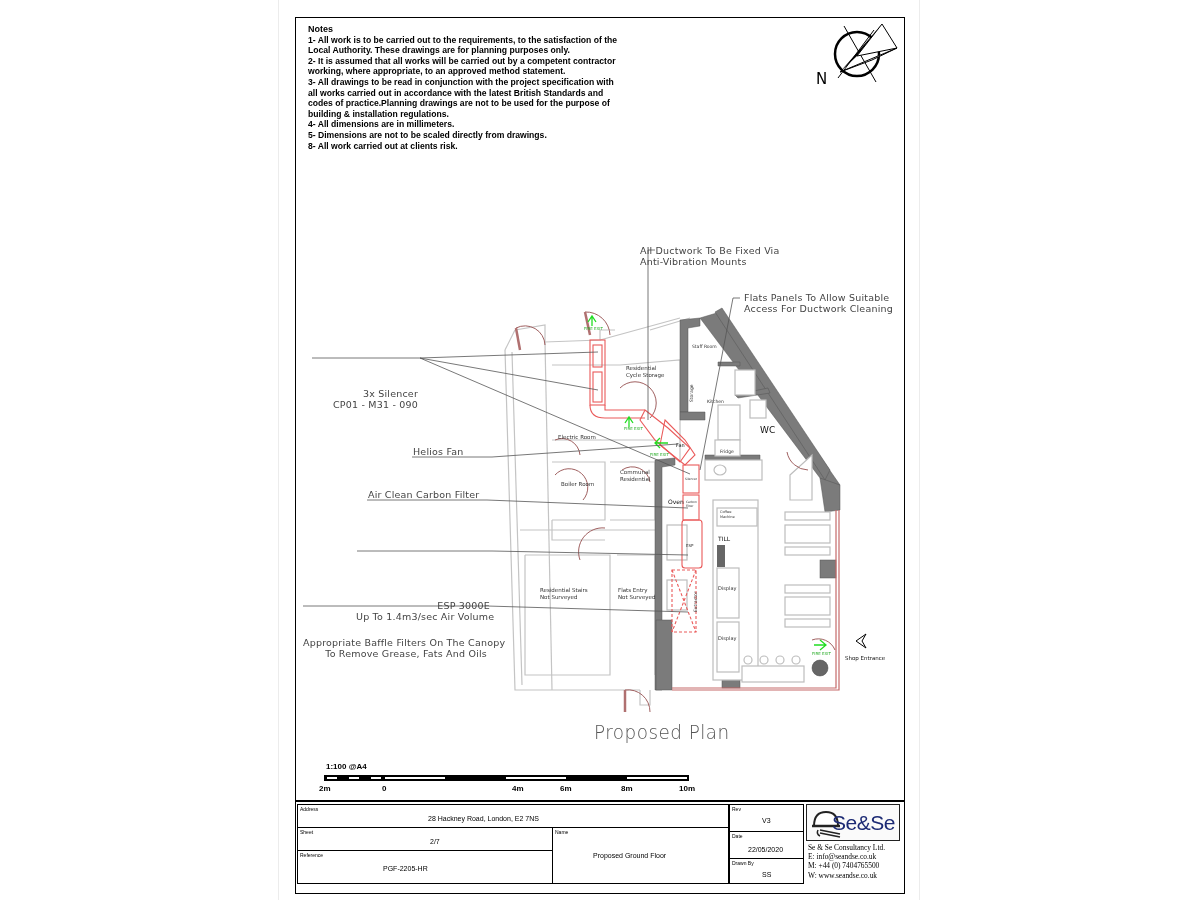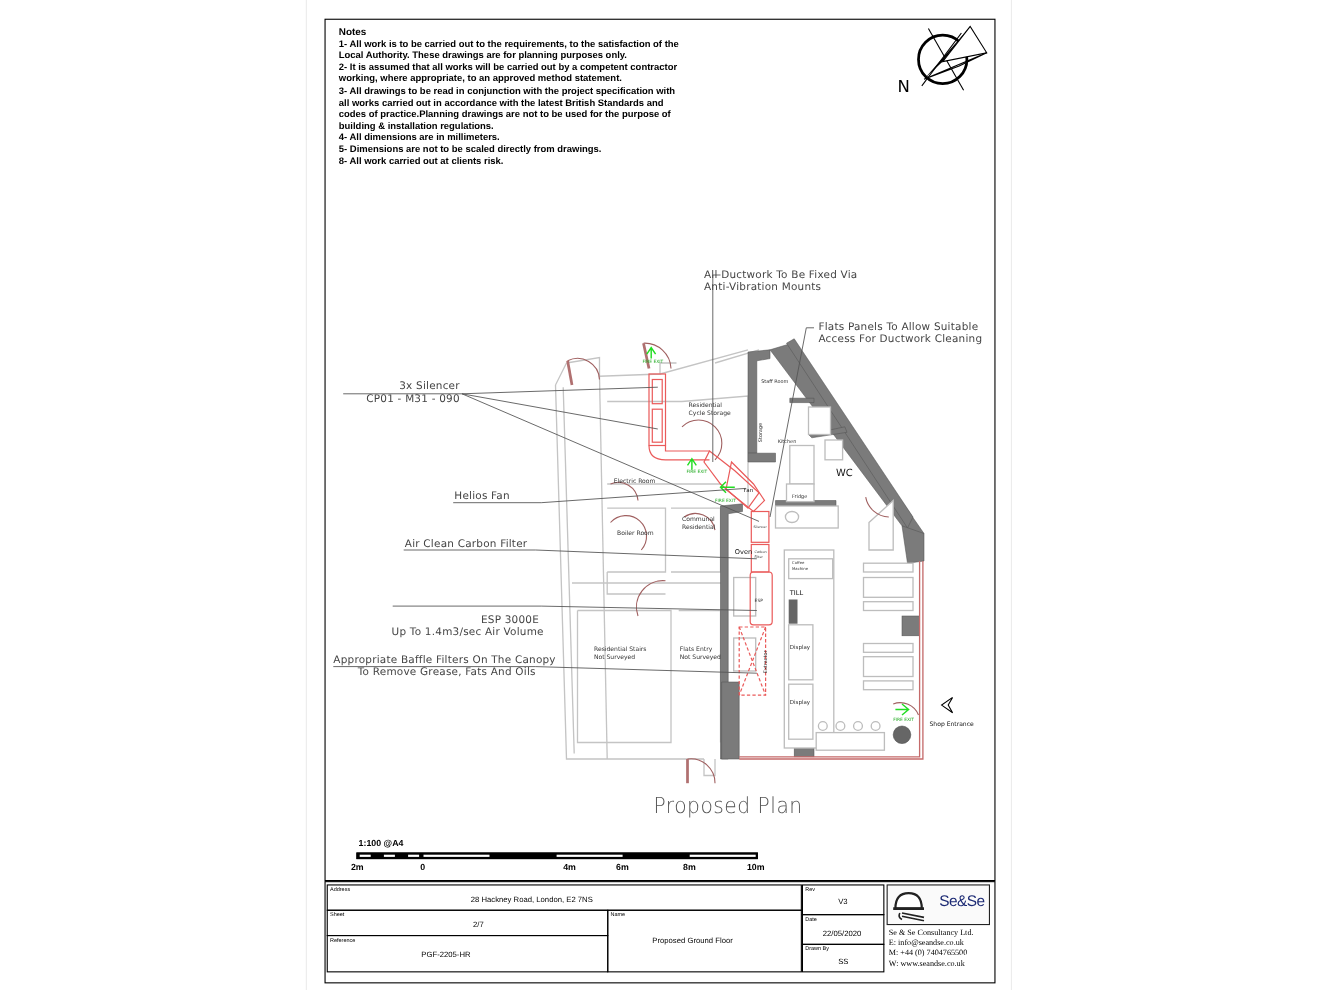--- a/index.html
+++ b/index.html
@@ -6,33 +6,33 @@
   body { width:1200px; height:900px; position:relative; overflow:hidden; font-family:"Liberation Sans", sans-serif; }
   .sheet { position:absolute; left:278px; top:0; width:640px; height:900px; background:#fff; border-left:1px solid #ececec; border-right:1px solid #ececec; }
   .frame { position:absolute; left:295px; top:17px; width:610px; height:784px; border:1.5px solid #000; box-sizing:border-box; }
   .notes { position:absolute; left:308px; top:24px; width:340px; font-size:8.6px; line-height:10.6px; font-weight:bold; color:#000; }
   .notes .title { font-size:9px; }
   .notes div { white-space:nowrap; }
   .compass { position:absolute; left:812px; top:20px; width:90px; height:70px; }
   svg.plan { position:absolute; left:0; top:0; width:1200px; height:900px; }
   .cad { font-family:"DejaVu Sans", sans-serif; fill:#333; }
   .callout { position:absolute; font-family:"DejaVu Sans", sans-serif; font-size:9.5px; color:#444; white-space:nowrap; letter-spacing:0.2px; }
-  .callout.right { text-align:right; }
+  .callout.right { text-align:right;margin-top:42px; }
   .plan-title { position:absolute; left:594px; top:720px; font-family:"DejaVu Sans", sans-serif; font-size:20px; color:#555; font-weight:300; letter-spacing:0.5px; transform:scaleX(0.92); transform-origin:left; }
   .scale-label { position:absolute; left:300px; top:762px; font-size:8px; font-weight:bold;margin-left:26px; }
   .scale-tick { position:absolute; top:784px; font-size:8px; font-weight:bold; }
   .scalebar { position:absolute; left:324px; top:775px; width:365px; height:6px; border:1px solid #000; box-sizing:border-box; background:#000; }
   .seg { position:absolute; top:1px; height:2px; background:#fff; }
   .tb { position:absolute; left:295px; top:801px; width:610px; height:93px; border:1.5px solid #000; box-sizing:border-box; font-family:"DejaVu Sans", sans-serif; }
   .cell { position:absolute; border:1px solid #000; box-sizing:border-box; }
   .lbl { position:absolute; left:2px; top:1px; font-size:5px; color:#000; }
   .val { position:absolute; font-size:7px; color:#000; white-space:nowrap; }
   .company { position:absolute; font-family:"Liberation Serif", serif; font-size:7.4px; line-height:9.2px; color:#000; }
   .logo { position:absolute; left:806px; top:804px; width:94px; height:37px; border:1.5px solid #222; box-sizing:border-box; background:#fafafa; }
-  .logo-text { position:absolute; right:4px; top:6px; font-family:"Liberation Sans", sans-serif; font-size:14px; color:#1c2a74; letter-spacing:-0.5px; }
+  .logo-text { position:absolute; right:4px; top:6px; font-family:"Liberation Sans", sans-serif; font-size:21px; color:#1c2a74; letter-spacing:-0.5px; }
 </style>
 </head>
 <body>
 
 <div class="sheet"></div>
 <div class="frame"></div>
 
 <div class="notes">
   <div class="title">Notes</div>
   <div>1- All work is to be carried out to the requirements, to the satisfaction of the</div>

